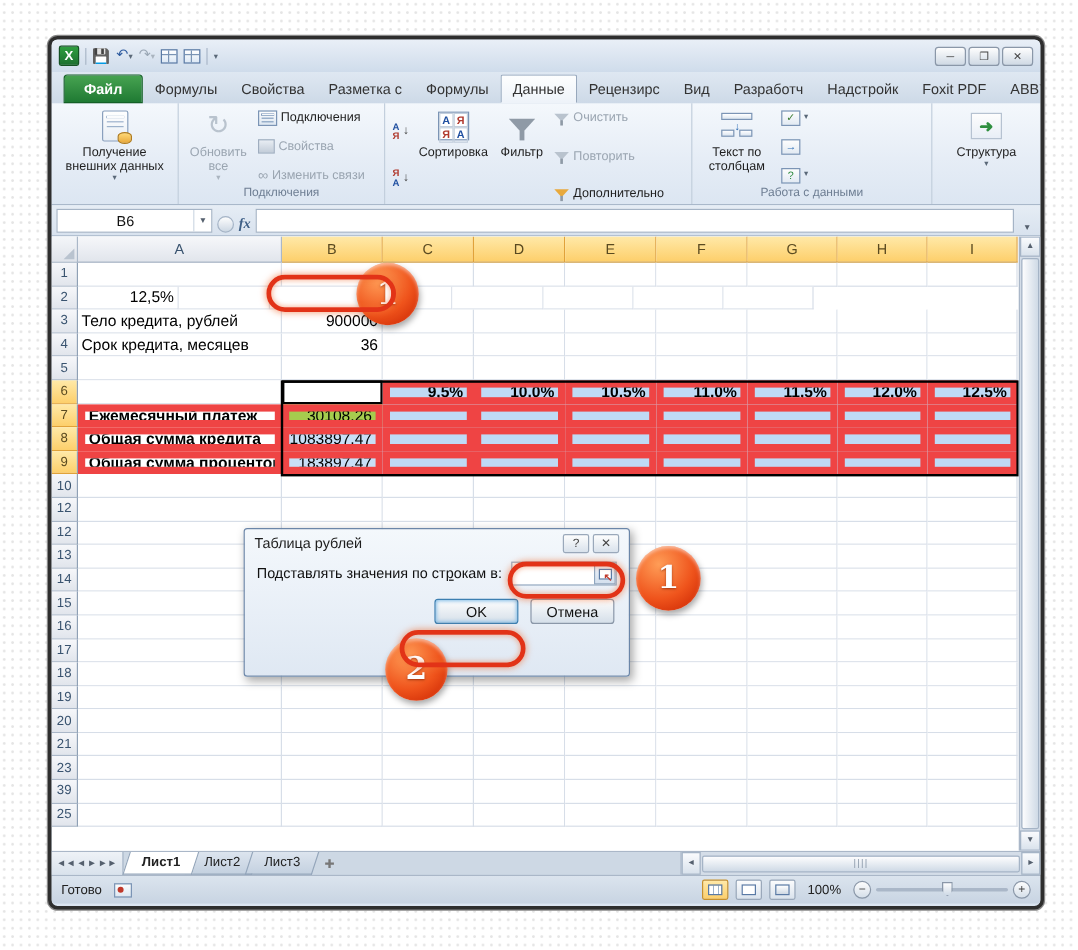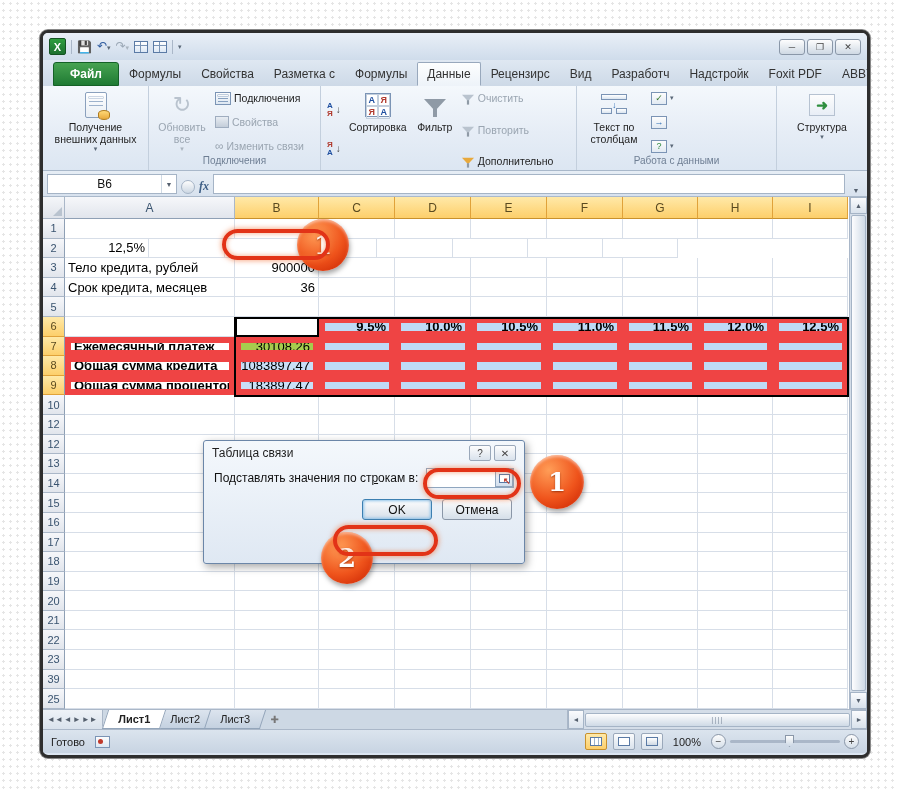--- a/index.html
+++ b/index.html
@@ -654,32 +654,20 @@
           <div class="cell" style="width: 84px;"></div>
           <div class="cell" style="width: 76px;"></div>
           <div class="cell" style="width: 76px;"></div>
           <div class="cell" style="width: 76px;"></div>
           <div class="cell" style="width: 76px;"></div>
           <div class="cell" style="width: 75px;"></div>
           <div class="cell" style="width: 75px;"></div>
           <div class="cell" style="width: 75px;"></div>
         </div>
         <div class="grow">
-          <div class="rowh">22</div>
-          <div class="cell" style="width: 170px;"></div>
-          <div class="cell" style="width: 84px;"></div>
-          <div class="cell" style="width: 76px;"></div>
-          <div class="cell" style="width: 76px;"></div>
-          <div class="cell" style="width: 76px;"></div>
-          <div class="cell" style="width: 76px;"></div>
-          <div class="cell" style="width: 75px;"></div>
-          <div class="cell" style="width: 75px;"></div>
-          <div class="cell" style="width: 75px;"></div>
-        </div>
-        <div class="grow">
           <div class="rowh">23</div>
           <div class="cell" style="width: 170px;"></div>
           <div class="cell" style="width: 84px;"></div>
           <div class="cell" style="width: 76px;"></div>
           <div class="cell" style="width: 76px;"></div>
           <div class="cell" style="width: 76px;"></div>
           <div class="cell" style="width: 76px;"></div>
           <div class="cell" style="width: 75px;"></div>
           <div class="cell" style="width: 75px;"></div>
           <div class="cell" style="width: 75px;"></div>
@@ -762,21 +750,21 @@
         <div class="ztrack">
             <div class="zthumb"></div>
           </div>
         <div class="zbtn">+</div>
       </div>
     </div>
   </div>
 
   <div class="dialog">
     <div class="dlg-title">
-      <span>Таблица связи</span>
+      <span>Таблица рублей</span>
       <div class="dlg-btns">
         <div class="dlg-cbtn">?</div>
         <div class="dlg-cbtn">✕</div>
       </div>
     </div>
     <div class="dlg-row">
       <span class="dlg-label"><span>Подставлять значения по ст</span><u>р</u><span>окам в:</span></span>
       <div class="rangefield">
         <span class="rv"></span>
         <div class="rangebtn">

